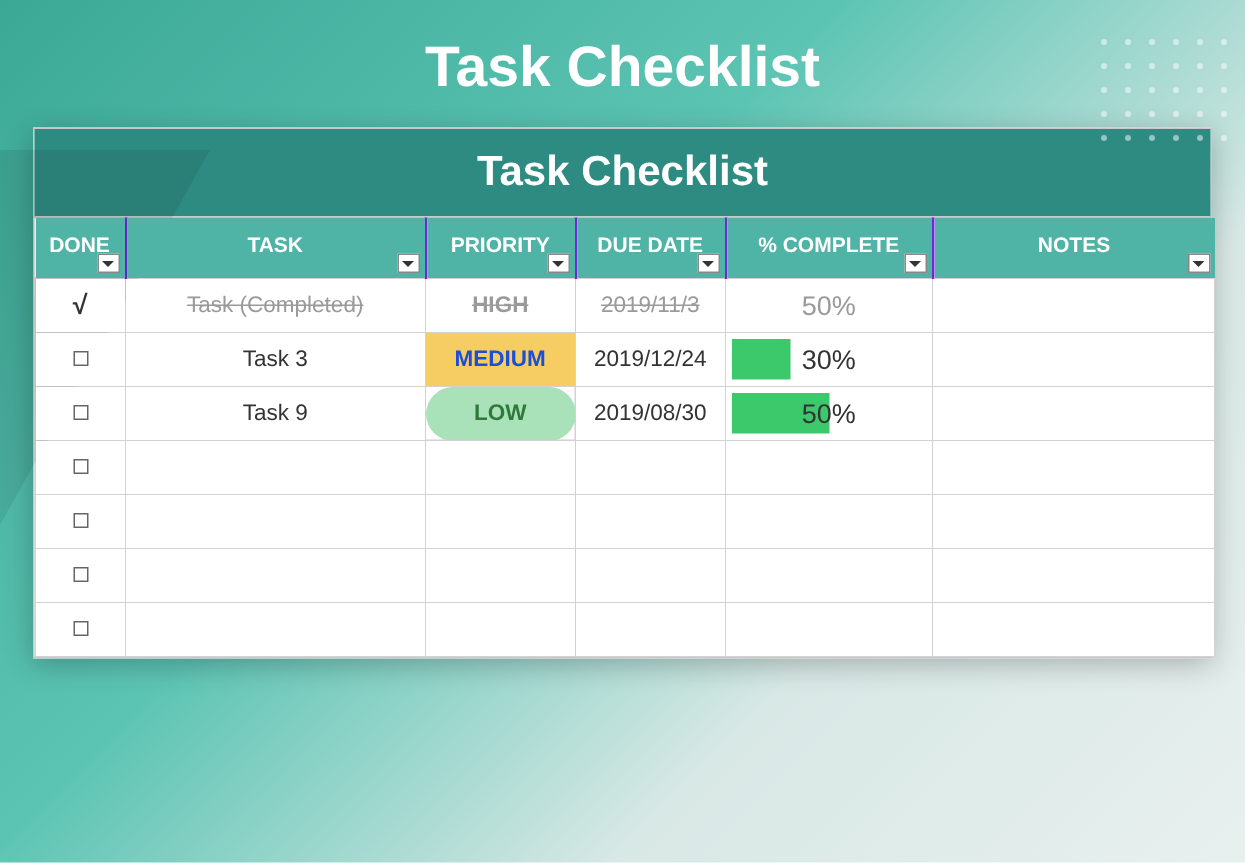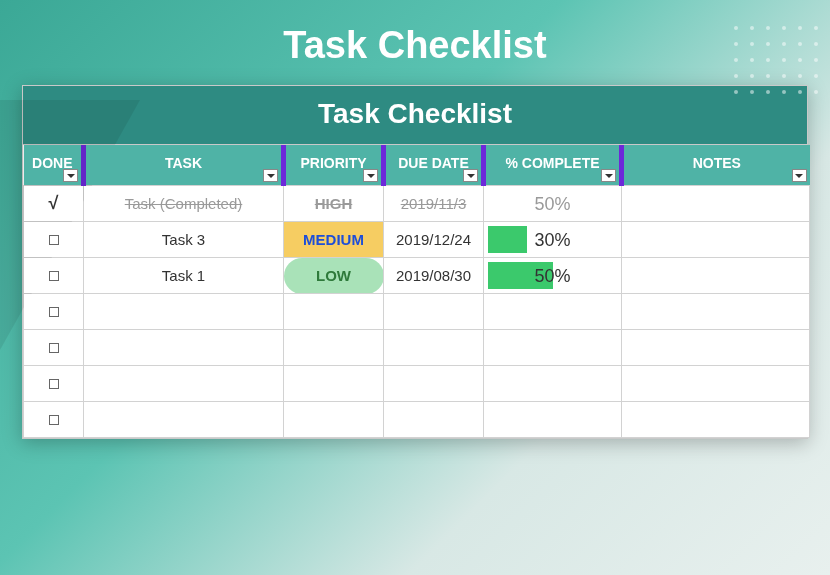--- a/index.html
+++ b/index.html
@@ -64,21 +64,21 @@
   col.c-comp { width: 138px; }
   col.c-notes { width: 188px; }
   th {
     background: #4fb3a6;
     color: #fff;
     font-size: 14px;
     font-weight: 700;
     text-align: center;
     padding: 10px 4px 14px;
     position: relative;
-    border-right: 5px solid #6d28d9;
+    border-right: 2px solid #6d28d9;
   }
   th:last-child { border-right: none; }
   .filter-btn {
     position: absolute;
     right: 3px;
     bottom: 3px;
     width: 15px;
     height: 13px;
     background: #fff;
     border: 1px solid #888;
@@ -207,21 +207,21 @@
           <td>
             <div class="progress-wrap">
               <div class="progress-bar" style="width: 39px;"></div>
               <div class="progress-label">30%</div>
             </div>
           </td>
           <td></td>
         </tr>
         <tr>
           <td class="done-cell"><span class="unchk"></span></td>
-          <td>Task 1</td>
+          <td>Task 9</td>
           <td class="prio prio-low">LOW</td>
           <td>2019/08/30</td>
           <td>
             <div class="progress-wrap">
               <div class="progress-bar" style="width: 65px;"></div>
               <div class="progress-label">50%</div>
             </div>
           </td>
           <td></td>
         </tr>

